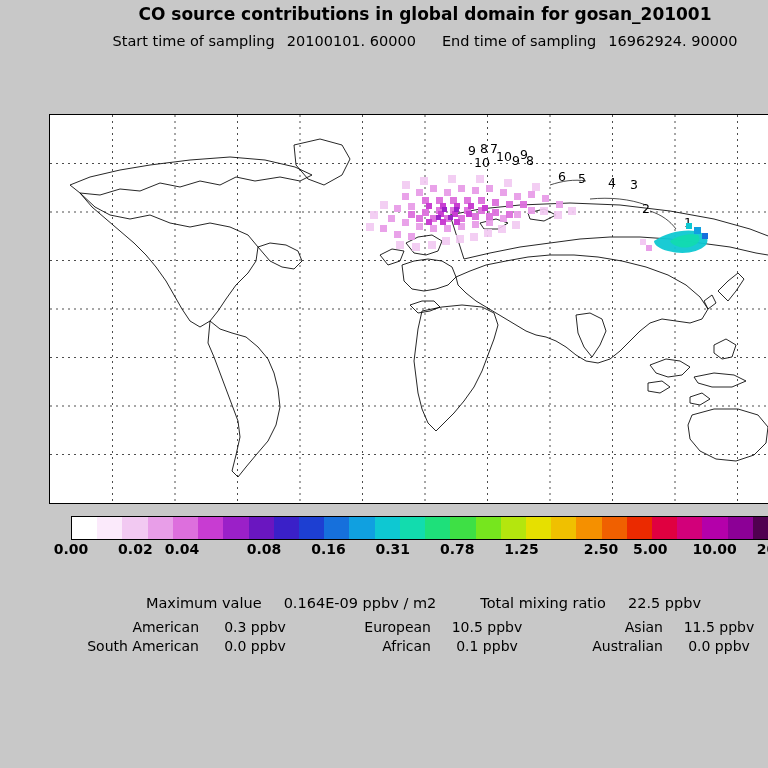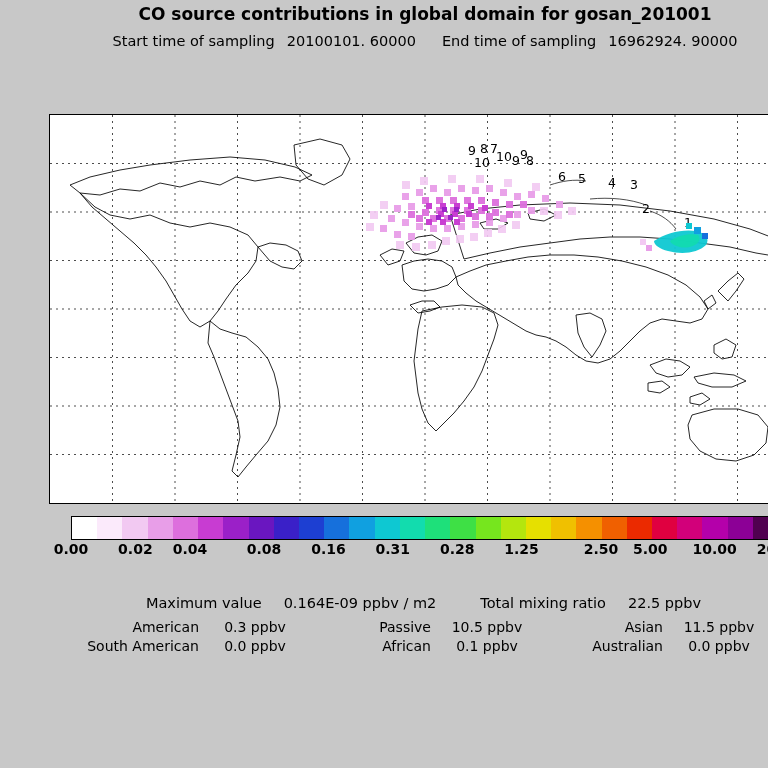--- a/index.html
+++ b/index.html
@@ -303,42 +303,42 @@
       <div style="background: rgb(235, 42, 0);"></div>
       <div style="background: rgb(224, 0, 64);"></div>
       <div style="background: rgb(210, 0, 122);"></div>
       <div style="background: rgb(180, 0, 170);"></div>
       <div style="background: rgb(140, 0, 150);"></div>
       <div style="background: rgb(80, 0, 80);"></div>
     </div>
   <div class="cbar-ticks">
       <span style="left: 30px;">0.00</span>
       <span style="left: 94.3636px;">0.02</span>
-      <span style="left: 149px; text-align: center;">0.04</span>
+      <span style="left: 141px; text-align: center;">0.04</span>
       <span style="left: 223.091px;">0.08</span>
       <span style="left: 287.455px;">0.16</span>
       <span style="left: 351.818px;">0.31</span>
-      <span style="left: 416.182px;">0.28</span>
+      <span style="left: 416.182px;">0.78</span>
       <span style="left: 480.545px;">1.25</span>
       <span style="left: 560px;">2.50</span>
       <span style="left: 609.273px;">5.00</span>
       <span style="left: 673.636px;">10.00</span>
       <span style="left: 738px;">20.00</span>
     </div>
 
   <div class="foot f1">
     <span>Maximum value</span><span class="g"></span><span>0.164E-09 ppbv / m2</span><span class="g"></span><span class="g"></span><span>Total mixing ratio</span><span class="g"></span><span>22.5 ppbv</span>
   </div>
 
   <div class="ftable">
     <div class="frow">
       <span class="pad-left"></span>
       <span class="lbl">American</span>
       <span class="val">0.3 ppbv</span>
-      <span class="lbl">Passive</span>
+      <span class="lbl">European</span>
       <span class="val">10.5 ppbv</span>
       <span class="lbl">Asian</span>
       <span class="val">11.5 ppbv</span>
     </div>
     <div class="frow">
       <span class="pad-left"></span>
       <span class="lbl">South American</span>
       <span class="val">0.0 ppbv</span>
       <span class="lbl">African</span>
       <span class="val">0.1 ppbv</span>

